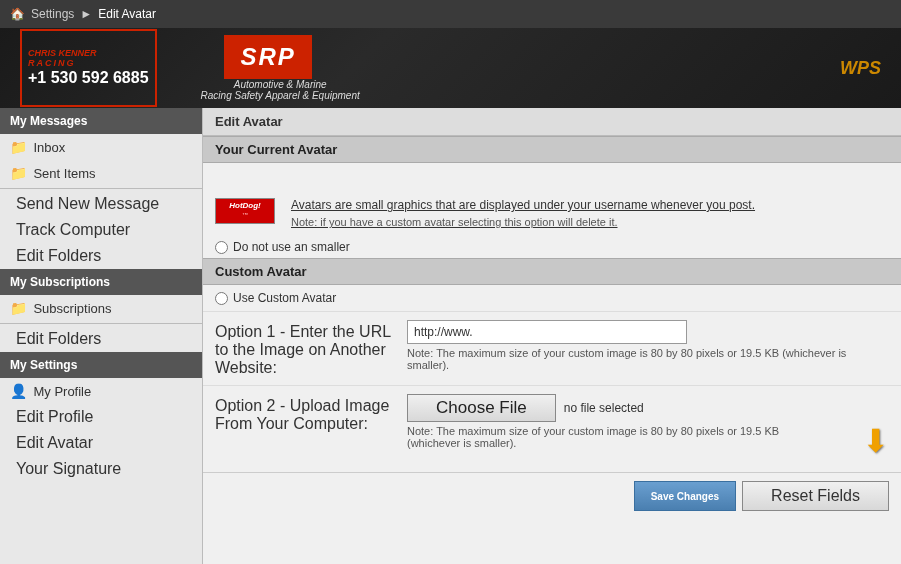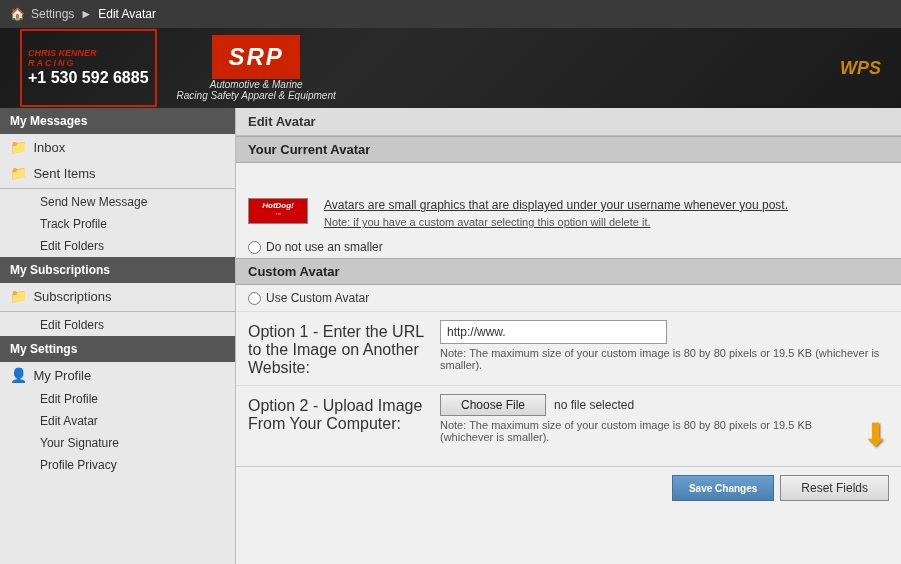--- a/index.html
+++ b/index.html
@@ -54,37 +54,38 @@
       font-weight: 900;
       font-style: italic;
       padding: 8px 16px;
       letter-spacing: 2px;
     }
     .banner-srp-text {
       color: #ddd;
       font-size: 10px;
       text-align: center;
       font-style: italic;
+      margin-left: 24px;
     }
     .banner-wps {
       color: #cc8800;
       font-size: 18px;
       font-weight: 900;
       font-style: italic;
       margin-left: auto;
     }
 
     .main-layout {
       display: flex;
       height: calc(564px - 28px - 80px);
     }
 
     
     .sidebar {
-      width: 236px;
+      width: 203px;
       background: #e8e8e8;
       border-right: 1px solid #bbb;
       overflow-y: auto;
       flex-shrink: 0;
     }
     .sidebar-section-header {
       background: #555;
       color: #fff;
       font-weight: bold;
       font-size: 12px;
@@ -98,23 +99,22 @@
       cursor: pointer;
       color: #333;
       font-size: 13px;
     }
     .sidebar-item .folder-icon { font-size: 14px; color: #e8c020; }
     .sidebar-item .user-icon { font-size: 14px; color: #555; }
     .sidebar-divider { border-top: 1px solid #bbb; margin: 2px 0; }
     .sidebar-subitem {
       padding: 4px 10px 4px 16px;
       color: #333;
-      font-size: 12px;
-      cursor: pointer;
-      margin-left: 24px;
+      font-size: 16px;
+      cursor: pointer;
     }
 
     
     .main-content {
       flex: 1;
       background: #f0f0f0;
       overflow-y: auto;
     }
     .content-header {
       background: #ddd;
@@ -184,43 +184,43 @@
       width: 180px;
       font-size: 16px;
       color: #333;
       flex-shrink: 0;
       padding-top: 3px;
     }
     .form-field {
       flex: 1;
     }
     .form-field input[type="text"] {
-      width: 227px;
+      width: 280px;
       padding: 4px 6px;
       border: 1px solid #999;
       font-size: 12px;
       background: #fff;
       color: #333;
     }
     .form-note {
       font-size: 11px;
       color: #555;
       margin-top: 3px;
     }
 
     .file-input-row {
       display: flex;
       align-items: center;
       gap: 8px;
     }
     .choose-file-btn {
       background: linear-gradient(to bottom, #f0f0f0, #d8d8d8);
       border: 1px solid #888;
-      padding: 3px 20px;
-      font-size: 12px;
+      padding: 3px 28px;
+      font-size: 17px;
       cursor: pointer;
       color: #222;
     }
     .no-file-text {
       font-size: 12px;
       color: #333;
     }
 
     .arrow-indicator {
       font-size: 32px;
@@ -244,22 +244,22 @@
       border: 1px solid #3a6f9f;
       padding: 5px 16px;
       font-size: 10px;
       cursor: pointer;
       font-weight: bold;
     }
     .btn-reset {
       background: linear-gradient(to bottom, #f0f0f0, #d8d8d8);
       color: #333;
       border: 1px solid #888;
-      padding: 5px 20px;
-      font-size: 12px;
+      padding: 5px 28px;
+      font-size: 16px;
       cursor: pointer;
     }
   </style>
 </head>
 <body>
 
 <div class="top-nav">
   <span>🏠</span>
   <a>Settings</a>
   <span>►</span>
@@ -292,40 +292,39 @@
     <div class="sidebar-item">
       <span class="folder-icon">📁</span>
       <span>Inbox</span>
     </div>
     <div class="sidebar-item">
       <span class="folder-icon">📁</span>
       <span>Sent Items</span>
     </div>
     <div class="sidebar-divider"></div>
     <div class="sidebar-subitem">Send New Message</div>
-    <div class="sidebar-subitem">Track Profile</div>
+    <div class="sidebar-subitem">Track Computer</div>
     <div class="sidebar-subitem">Edit Folders</div>
 
     <div class="sidebar-section-header">My Subscriptions</div>
     <div class="sidebar-item">
       <span class="folder-icon">📁</span>
       <span>Subscriptions</span>
     </div>
     <div class="sidebar-divider"></div>
     <div class="sidebar-subitem">Edit Folders</div>
 
     <div class="sidebar-section-header">My Settings</div>
     <div class="sidebar-item">
       <span class="user-icon">👤</span>
       <span>My Profile</span>
     </div>
     <div class="sidebar-subitem">Edit Profile</div>
     <div class="sidebar-subitem active">Edit Avatar</div>
     <div class="sidebar-subitem">Your Signature</div>
-    <div class="sidebar-subitem">Profile Privacy</div>
 
   </div>
 
   <div class="main-content">
 
     <div class="content-header">Edit Avatar</div>
 
     <div class="section-title">Your Current Avatar</div>
 
     <div class="current-avatar-area">

